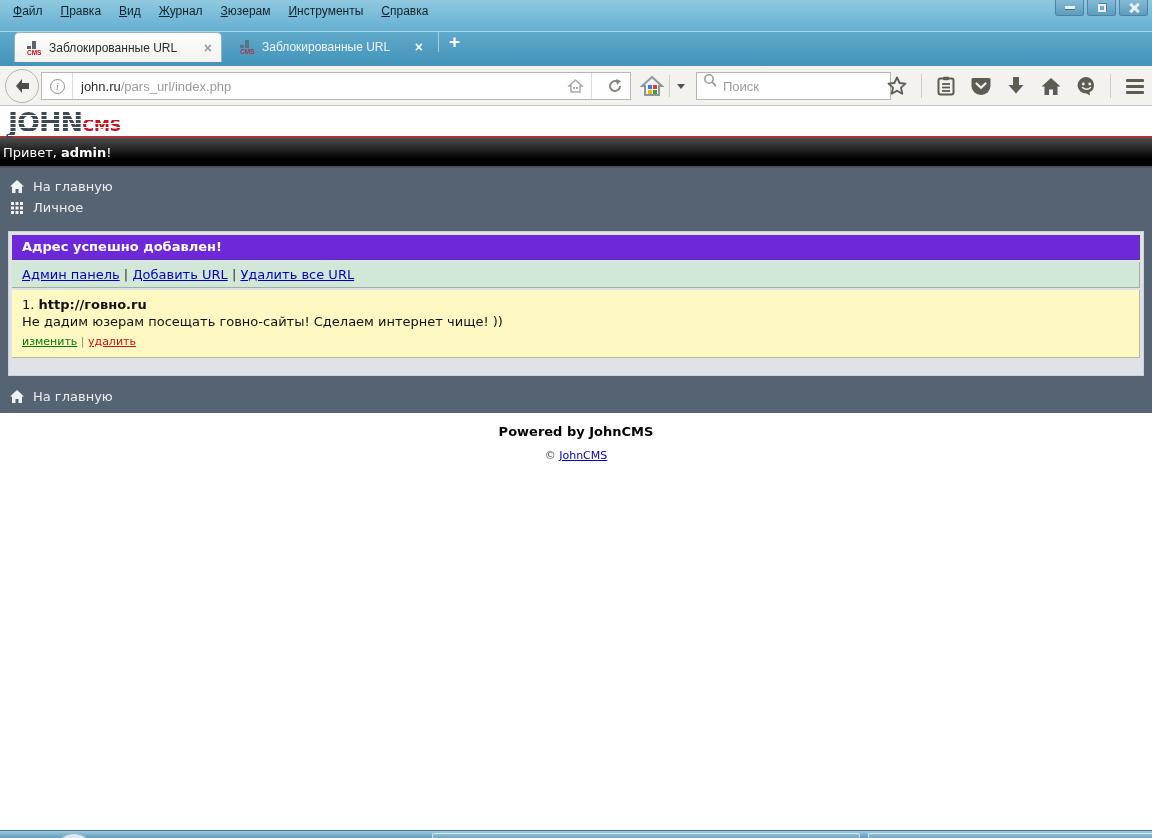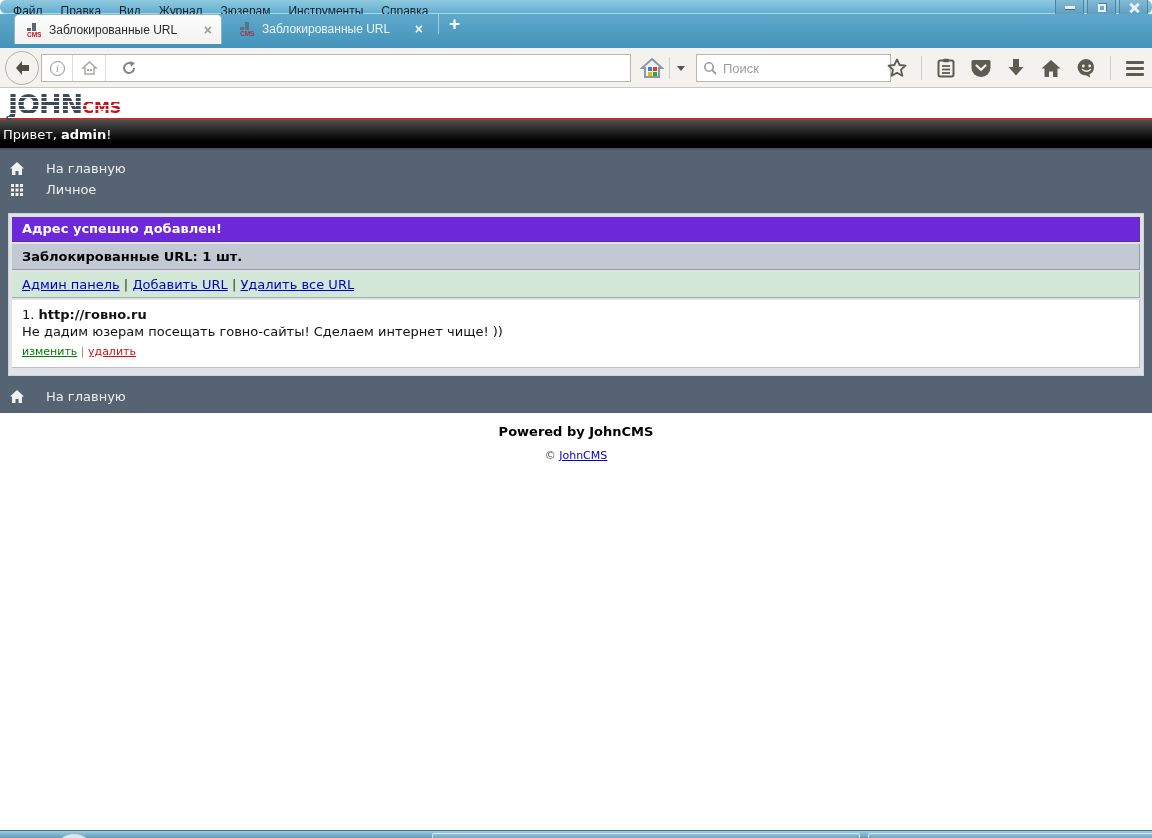--- a/index.html
+++ b/index.html
@@ -1,22 +1,22 @@
 <!DOCTYPE html>
 <html><head>
 <meta charset="utf-8">
 <style>
   * { margin:0; padding:0; box-sizing:border-box; }
   html,body { width:1152px; height:838px; overflow:hidden; }
   body { font-family:"Liberation Sans", sans-serif; background:#fff; position:relative; }
 
   
   .titlebar {
-    height:14px; background:linear-gradient(#8fc9df,#64afd2);
-    position:relative; border-bottom:1px solid rgba(255,255,255,.25);border-radius:6px;
+    height:32px; background:linear-gradient(#8fc9df,#64afd2);
+    position:relative; border-bottom:1px solid rgba(255,255,255,.25);
   }
   .menubar { display:flex; align-items:center; height:22px; padding-left:4px; }
   .menu-item { font-size:12px; color:#10222c; padding:3px 9px; cursor:default; }
   .menu-item .u { text-decoration:underline; }
   .win-controls { position:absolute; top:0; right:4px; display:flex; gap:3px; }
   .win-btn {
     width:29px; height:16px; border:1px solid #4f82a0; border-top:none;
     border-radius:0 0 3px 3px; background:linear-gradient(#84bad5,#5d9dc0);
     display:flex; align-items:center; justify-content:center; position:relative;
   }
@@ -71,21 +71,21 @@
   .url-text { font-size:13px; flex:1; white-space:nowrap; overflow:hidden; }
   .url-host { color:#2b2b2b; }
   .url-path { color:#9b9b9b; }
   .urlbar-right { display:flex; align-items:center; gap:7px; padding-right:7px; }
   .home-colored-btn { position:absolute; left:640px; top:8px; }
   .caret-btn { position:absolute; left:669px; top:8px; display:flex; align-items:center; height:24px; }
   .caret-btn .sep { width:1px; height:22px; background:#cfcdc7; margin-right:7px; }
   .caret { width:0; height:0; border-left:4px solid transparent; border-right:4px solid transparent; border-top:5px solid #55554e; }
   .searchbar {
     position:absolute; left:696px; top:6px; width:195px; height:28px;
-    background:#fff; border:1px solid #b9b7b2; display:flex; align-items:center; gap:6px; padding:0 6px;
+    background:#fff; border:1px solid #b9b7b2; display:flex; gap:6px; padding:0 6px;
   }
   .searchbar input {
     border:none; outline:none; flex:1; font-size:13px; font-family:"Liberation Sans",sans-serif;
     color:#444; background:transparent;
   }
   .searchbar input::placeholder { color:#9d9d9d; }
   .tb-icons { position:absolute; right:2px; top:0; height:40px; display:flex; align-items:center; gap:13px; padding-right:4px; }
   .tb-icon { display:flex; align-items:center; justify-content:center; width:22px; height:24px; color:#5c5c53; }
   .tb-sep { width:1px; height:24px; background:#cfcdc7; }
   .hamburger { display:flex; flex-direction:column; gap:3px; }
@@ -101,33 +101,33 @@
     position:absolute; inset:0; pointer-events:none;
     background:repeating-linear-gradient(to bottom, transparent 0 3px, #ffffff 3px 4px);
   }
   .hello-bar {
     height:28px; background:linear-gradient(#4e4e4e, #000 75%);
     color:#fff; font-size:13px; display:flex; align-items:center; padding-left:3px;
   }
   .hello-bar b { font-weight:bold; }
 
   .slate { background:#566372; border-top:2px solid #49525d; padding:8px 0 6px; }
-  .nav-row { display:flex; align-items:center; gap:22px; height:21px; padding-left:9px; color:#eceef0; font-size:13px; }
+  .nav-row { display:flex; align-items:center; gap:9px; height:21px; padding-left:9px; color:#eceef0; font-size:13px; }
   .nav-ico { width:15px; display:flex; justify-content:center; }
 
   .panel {
     margin:13px 8px 10px; background:#dfe3e8; border:1px solid #cdd3da;
     padding:3px;
   }
   .bar { margin-bottom:2px; border-right:1px solid rgba(60,70,85,.35); border-bottom:1px solid rgba(60,70,85,.35); }
   .bar-alert { background:#6d28d9; color:#fff; font-weight:bold; font-size:13px; padding:4px 10px 5px; }
   .bar-header { background:#c3c9d2; color:#000; font-weight:bold; font-size:13px; padding:5px 10px; }
   .bar-links { background:#d3e7d6; font-size:13px; padding:5px 10px; color:#333; }
   .bar-links a { color:#0000cc; }
-  .bar-entry { background:#ffffff; font-size:13px; padding:6px 10px 7px; line-height:17px; margin-bottom:4px; color:#111; }
+  .bar-entry { background:#fef9c3; font-size:13px; padding:6px 10px 7px; line-height:17px; margin-bottom:14px; color:#111; }
   .entry-actions { margin-top:3px; font-size:11px; }
   .entry-actions .sep { color:#8b8b7a; }
   a.edit { color:#067d06; }
   a.delete { color:#cc1111; }
 
   .footer-white { background:#fff; }
   .powered { text-align:center; font-weight:bold; font-size:13px; padding-top:11px; color:#000; }
   .copyline { text-align:center; font-size:11px; margin-top:10px; color:#555; }
   .copyline a { color:#0000cc; }
 
@@ -201,20 +201,21 @@
 
 <div class="toolbar">
   <div class="back-btn">
     <svg width="18" height="16" viewBox="0 0 18 16">
         <path d="M9 1 L3 8 L9 15 L9 11 L16 11 L16 5 L9 5 Z" fill="#4e4e46"></path>
       </svg>
   </div>
   <div class="urlbar">
     <span class="info-badge">i</span>
     <span class="urlbar-sep"></span>
+    <span class="url-text"><span class="url-host">john.ru</span><span class="url-path">/pars_url/index.php</span></span>
     <span class="urlbar-right">
       <span>
         <svg width="17" height="16" viewBox="0 0 17 16">
             <path d="M8.5 2 L15 8 H13 V14 H4 V8 H2 Z" fill="none" stroke="#a9a9a4" stroke-width="1.5"></path>
             <rect x="6" y="9" width="2" height="2" fill="#a9a9a4"></rect>
             <rect x="9" y="9" width="2" height="2" fill="#a9a9a4"></rect>
           </svg>
       </span>
       <span class="urlbar-sep"></span>
       <span>
@@ -335,21 +336,20 @@
               <rect x="4.5" y="9" width="3" height="3"></rect>
               <rect x="9" y="9" width="3" height="3"></rect>
             </g>
           </svg>
       </span>
       <span>Личное</span>
     </div>
 
     <div class="panel">
       <div class="bar bar-alert">Адрес успешно добавлен!</div>
-      <div class="bar bar-header">Заблокированные URL: 1 шт.</div>
       <div class="bar bar-links">
         <a href="#">Админ панель</a>
         <span class="sep">|</span>
         <a href="#">Добавить URL</a>
         <span class="sep">|</span>
         <a href="#">Удалить все URL</a>
       </div>
       <div class="bar bar-entry">
         <div>
           <span>1.</span>

